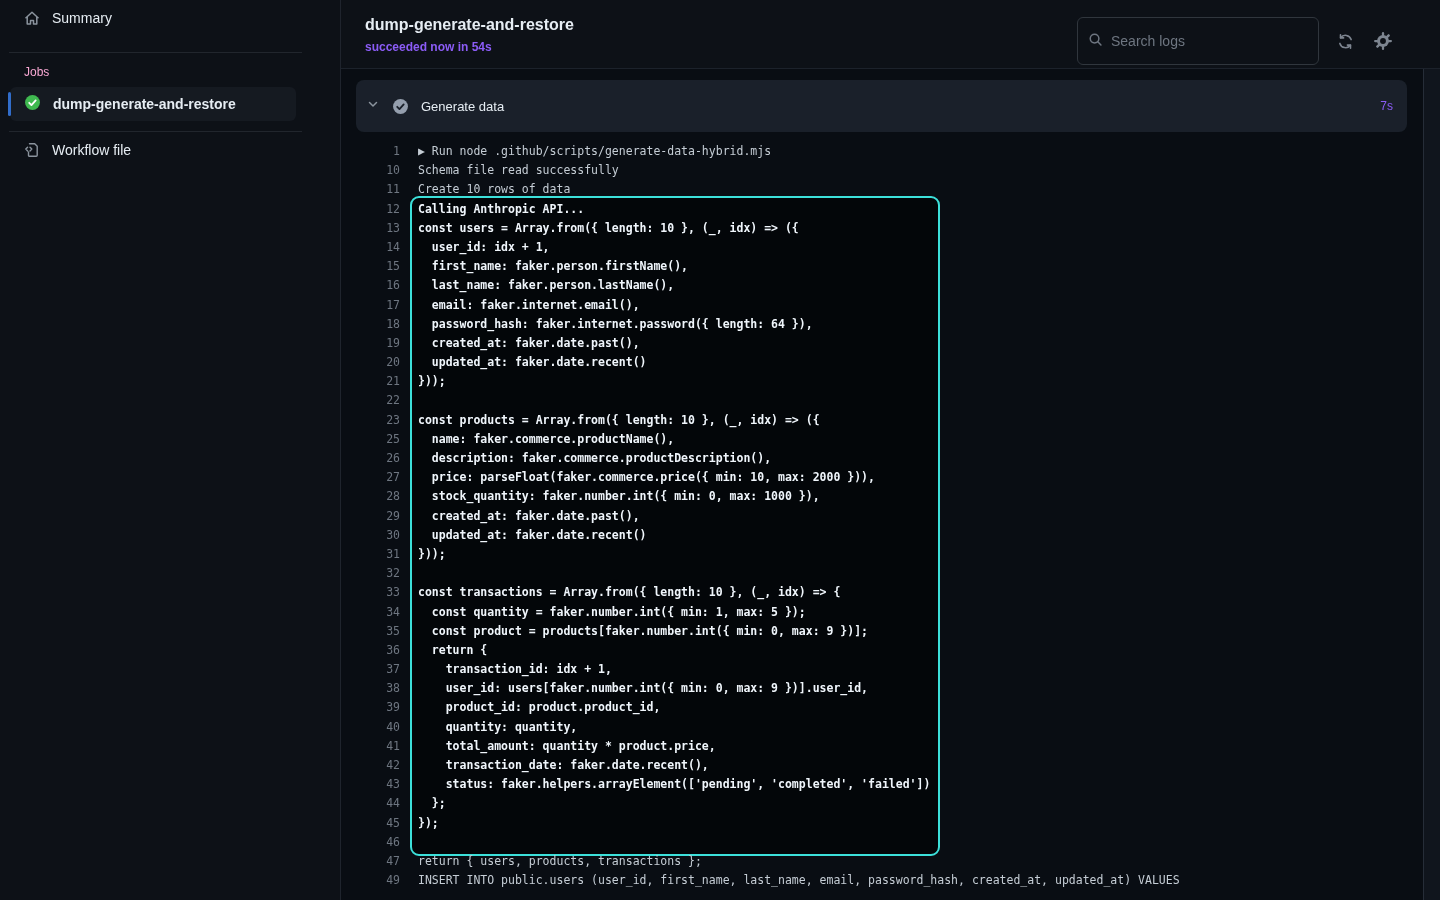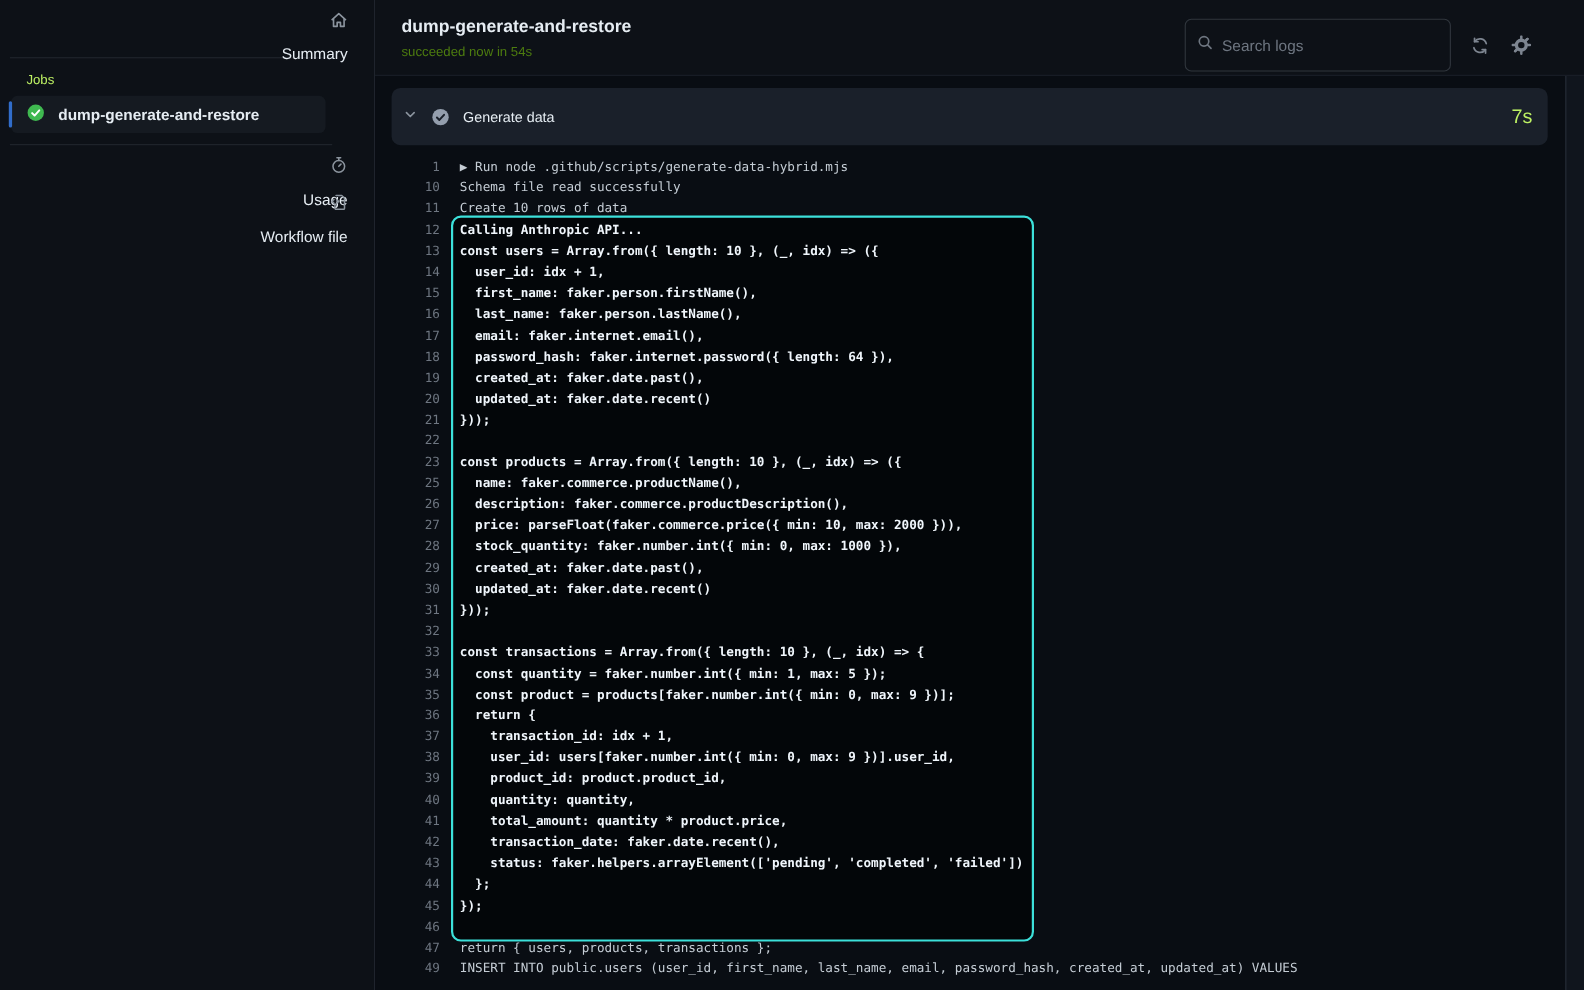--- a/index.html
+++ b/index.html
@@ -2,60 +2,60 @@
 <html><head>
 <meta charset="utf-8">
 <style>
   * { margin:0; padding:0; box-sizing:border-box; }
   html,body { width:1440px; height:900px; overflow:hidden; background:#0d1117;
               font-family:"Liberation Sans", sans-serif; }
 
   
   .sidebar { position:absolute; left:0; top:0; width:341px; height:100%;
              background:#0d1117; border-right:1px solid #1f242d; }
-  .side-item { display:flex; align-items:flex-end; gap:12px; height:32px;
+  .side-item { display:flex; align-items:flex-start; gap:12px; height:32px;
                margin:2px 8px; padding:0 16px; border-radius:6px;
-               color:#e6edf3; font-size:14px; cursor:pointer;flex-direction:column; }
+               color:#e6edf3; font-size:14px; cursor:pointer; }
   .side-item svg { flex:none; }
   .side-item.first { margin-top:10px; }
   .side-divider { height:1px; background:#21262d; margin:10px 38px 10px 9px; }
-  .side-label { color:#bef264; font-size:12px; padding:2px 24px 6px; }
+  .side-label { color:#f9a8d4; font-size:12px; padding:2px 24px 6px; }
   .job-item { position:relative; display:flex; align-items:center; gap:12px;
               height:34px; margin:2px 44px 2px 10px; padding:0 14px;
               background:#151a21; border-radius:6px; color:#e6edf3;
               font-size:14px; font-weight:700; cursor:pointer; }
   .job-accent { position:absolute; left:-2px; top:5px; bottom:5px; width:3px;
                 border-radius:3px; background:#316dca; }
 
   
   .main { position:absolute; left:341px; top:0; right:0; bottom:0; }
   .main-header { position:relative; height:69px; border-bottom:1px solid #1c222b; }
   .run-title { position:absolute; left:24px; top:16px; color:#e6edf3;
                font-size:16px; font-weight:700; }
-  .run-subtitle { position:absolute; left:24px; top:40px; color:#4d7c0f; font-size:12px; }
+  .run-subtitle { position:absolute; left:24px; top:40px; color:#8b5cf6; font-size:12px;font-weight:bold; }
   .header-controls { position:absolute; right:46px; top:17px; display:flex;
                      align-items:center; gap:16px; }
   .search-box { display:flex; align-items:center; gap:8px; width:242px; height:48px;
                 padding:0 10px; border:1px solid #30363d; border-radius:6px;
                 background:#0d1117; }
   .search-box input { flex:1; background:transparent; border:none; outline:none;
                       color:#c9d1d9; font-size:14px; font-family:"Liberation Sans",sans-serif; }
   .search-box input::placeholder { color:#6e7681; }
   .icon-btn { background:none; border:none; padding:2px; cursor:pointer; display:flex; }
 
   
   .log-viewport { position:absolute; top:69px; left:0; right:17px; bottom:0;
                   background:#090d13; overflow:hidden; }
   .scroll-strip { position:absolute; top:69px; right:0; width:17px; bottom:0;
                   background:#10151d; border-left:1px solid #262d38; }
   .step-bar { margin:11px 16px 0 15px; height:52px; background:#1a202a;
               border-radius:8px; display:flex; align-items:center;
               padding:0 14px 0 10px; cursor:pointer; }
   .step-name { margin-left:12px; color:#e6edf3; font-size:13px; font-weight:400; }
-  .step-duration { margin-left:auto; color:#bef264; font-size:18px; }
+  .step-duration { margin-left:auto; color:#8b5cf6; font-size:12px; }
 
   .log-lines { position:relative; margin-left:15px; padding-top:10px;
                font-family:"DejaVu Sans Mono","DejaVu Sans",monospace;
                font-size:11.5px; line-height:19.2px; }
   .log-row { display:flex; height:19.2px; position:relative; z-index:1; }
   .gutter { width:44px; text-align:right; color:#6e7681; flex:none; cursor:pointer; }
   .code { margin-left:18px; white-space:pre; color:#c5cdd5; }
   .log-row.hl .code { color:#f0f6fc; font-weight:bold; }
   .hl-box { position:absolute; left:54px; width:530px; border:2px solid #3ce0da;
             border-radius:9px; background:#030609; z-index:0; pointer-events:none; }
@@ -85,31 +85,20 @@
         <circle cx="8" cy="8" r="7" fill="#3fb950"></circle>
         <path d="M4.9 8.3l2.1 2.1 4-4.4" fill="none" stroke="#ffffff" stroke-width="1.7" stroke-linecap="round" stroke-linejoin="round"></path>
       </svg>
     </span>
     <span>dump-generate-and-restore</span>
   </div>
 
   <div class="side-divider"></div>
 
 
-  <div class="side-item">
-    <span>
-      <svg width="16" height="16" viewBox="0 0 16 16" fill="none" stroke="#8b949e" stroke-width="1.4" stroke-linecap="round">
-        <circle cx="8" cy="9.2" r="5.3"></circle>
-          <path d="M6.3 1.5h3.4"></path>
-          <path d="M8 1.7v2.2"></path>
-          <path d="M8 9.2l2-2"></path>
-      </svg>
-    </span>
-    <span>Usage</span>
-  </div>
 
   <div class="side-item">
     <span>
       <svg width="16" height="16" viewBox="0 0 16 16" fill="none" stroke="#8b949e" stroke-width="1.4" stroke-linecap="round" stroke-linejoin="round">
         <path d="M5.5 1.8h5.2l2.5 2.5v9a1 1 0 0 1-1 1H5.5a1 1 0 0 1-1-1V10"></path>
         <path d="M3.6 5.3 1.8 7.1l1.8 1.8"></path>
           <path d="M6 5.3l1.8 1.8L6 8.9"></path>
       </svg>
     </span>
     <span>Workflow file</span>

